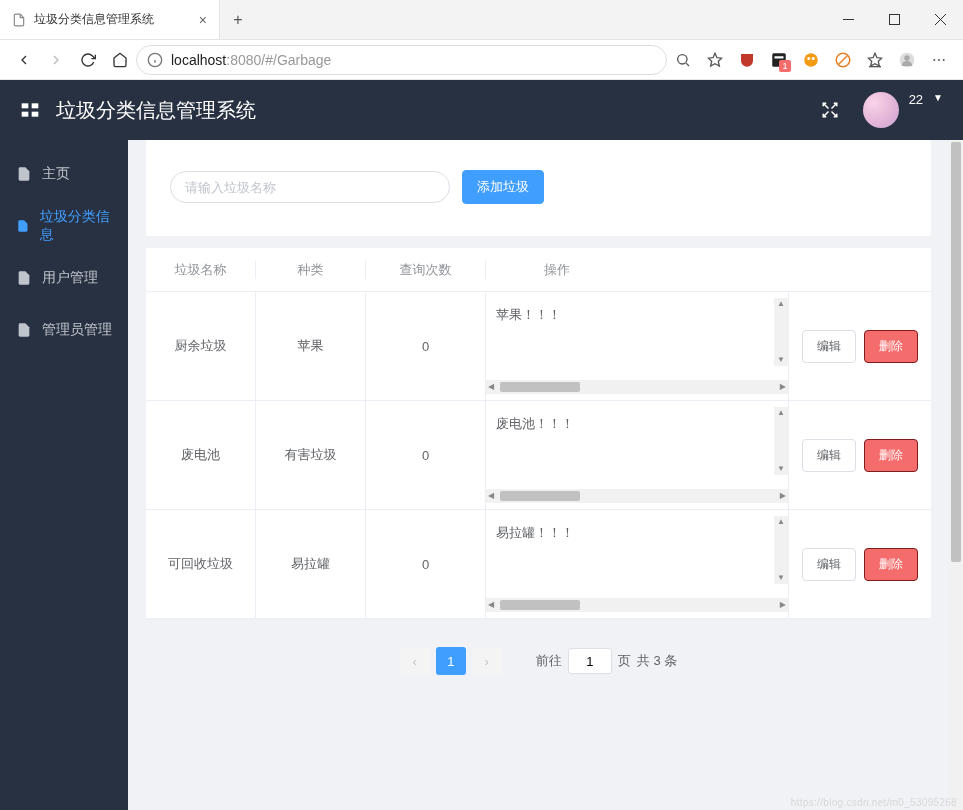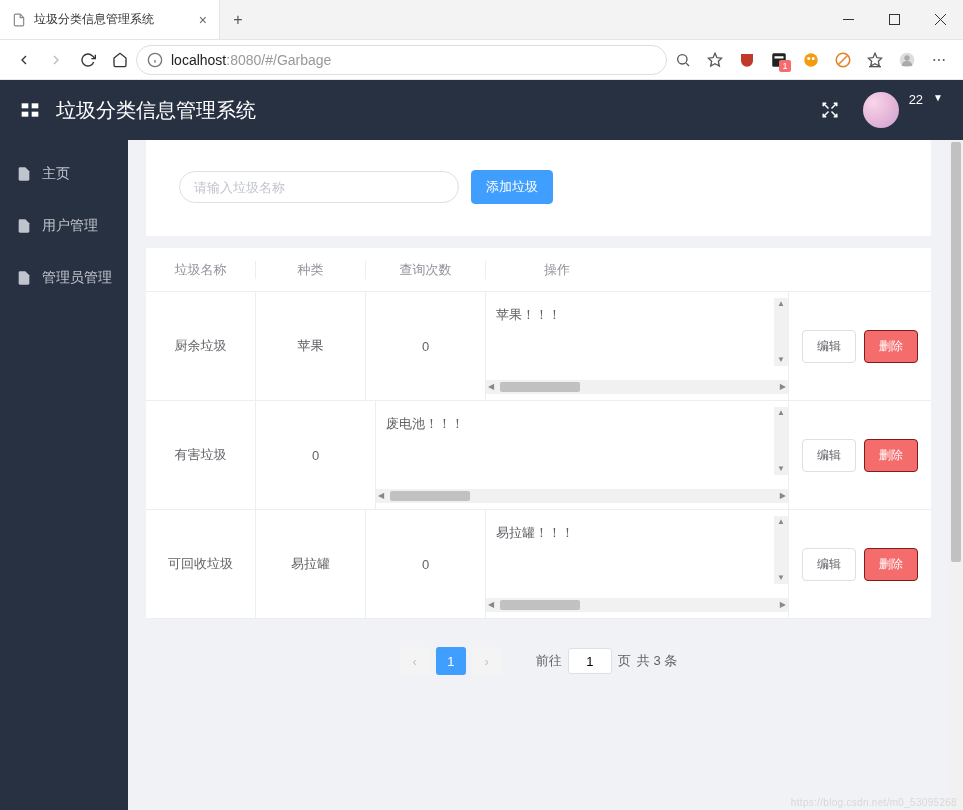--- a/index.html
+++ b/index.html
@@ -47,21 +47,21 @@
 .sidebar { width: 128px; background: #283142; padding-top: 8px; }
 .side-item { height: 52px; display: flex; align-items: center; padding: 0 16px; gap: 10px; color: #c0c4cc; cursor: pointer; font-size: 14px; }
 .side-item.active { color: #409eff; }
 .side-item svg { width: 16px; height: 16px; fill: currentColor; }
 
 .main { flex: 1; background: #f0f2f5; position: relative; overflow: hidden; }
 .scrollbar-track { position: absolute; right: 0; top: 0; width: 14px; height: 100%; background: #f1f1f1; }
 .scrollbar-thumb { position: absolute; right: 2px; top: 2px; width: 10px; height: 420px; background: #c1c1c1; border-radius: 2px; }
 
 .content { padding: 0 14px 0 0; }
-.search-panel { background: #fff; margin: 0 18px 12px 18px; padding: 30px 24px 32px 33px; border-radius: 2px; display: flex; align-items: center; gap: 12px; }
+.search-panel { background: #fff; margin: 0 18px 12px 18px; padding: 30px 24px 32px 24px; border-radius: 2px; display: flex; align-items: center; gap: 12px; }
 .search-input { width: 280px; height: 32px; border: 1px solid #dcdfe6; border-radius: 16px; padding: 0 14px; font-size: 13px; outline: none; }
 .search-input::placeholder { color: #c0c4cc; }
 .btn-primary { background: #409eff; color: #fff; border: 1px solid #409eff; padding: 7px 14px; border-radius: 4px; font-size: 13px; cursor: pointer; }
 
 .table { background: #fff; margin: 0 18px; }
 .thead { display: flex; border-bottom: 1px solid #ebeef5; height: 44px; align-items: center; }
 .th, .td { font-size: 13px; color: #909399; text-align: center; border-right: 1px solid #ebeef5; padding: 0 8px; display: flex; align-items: center; justify-content: center; }
 .th:last-child, .td:last-child { border-right: none; }
 .col-name { width: 110px; }
 .col-kind { width: 110px; }
@@ -248,20 +248,26 @@
   </div>
 </div>
 
 <div class="app-body">
   <div class="sidebar">
     <div class="side-item">
       <svg viewBox="0 0 24 24">
           <path d="M14 2H6a2 2 0 0 0-2 2v16a2 2 0 0 0 2 2h12a2 2 0 0 0 2-2V8l-6-6z"></path>
         </svg>
       <span>主页</span>
+    </div>
+    <div class="side-item active">
+      <svg viewBox="0 0 24 24">
+          <path d="M14 2H6a2 2 0 0 0-2 2v16a2 2 0 0 0 2 2h12a2 2 0 0 0 2-2V8l-6-6z"></path>
+        </svg>
+      <span>垃圾分类信息</span>
     </div>
     <div class="side-item">
       <svg viewBox="0 0 24 24">
           <path d="M14 2H6a2 2 0 0 0-2 2v16a2 2 0 0 0 2 2h12a2 2 0 0 0 2-2V8l-6-6z"></path>
         </svg>
       <span>用户管理</span>
     </div>
     <div class="side-item">
       <svg viewBox="0 0 24 24">
           <path d="M14 2H6a2 2 0 0 0-2 2v16a2 2 0 0 0 2 2h12a2 2 0 0 0 2-2V8l-6-6z"></path>
@@ -306,20 +312,21 @@
                 </div>
               </div>
               <div class="td col-ops">
                 <div class="ops">
                   <button class="btn-edit">编辑</button>
                   <button class="btn-del">删除</button>
                 </div>
               </div>
             </div>
             <div class="trow">
+              <div class="td col-name">废电池</div>
               <div class="td col-kind">有害垃圾</div>
               <div class="td col-count">0</div>
               <div class="td col-desc">
                 <div class="desc-box">
                   <div class="desc-content"><span>废电池！！！</span><div class="desc-scroll-v">
                       <span class="arr">▲</span>
                       <span class="arr">▼</span>
                     </div></div>
                   <div class="desc-scroll-h">
                     <span class="arr">◀</span>

